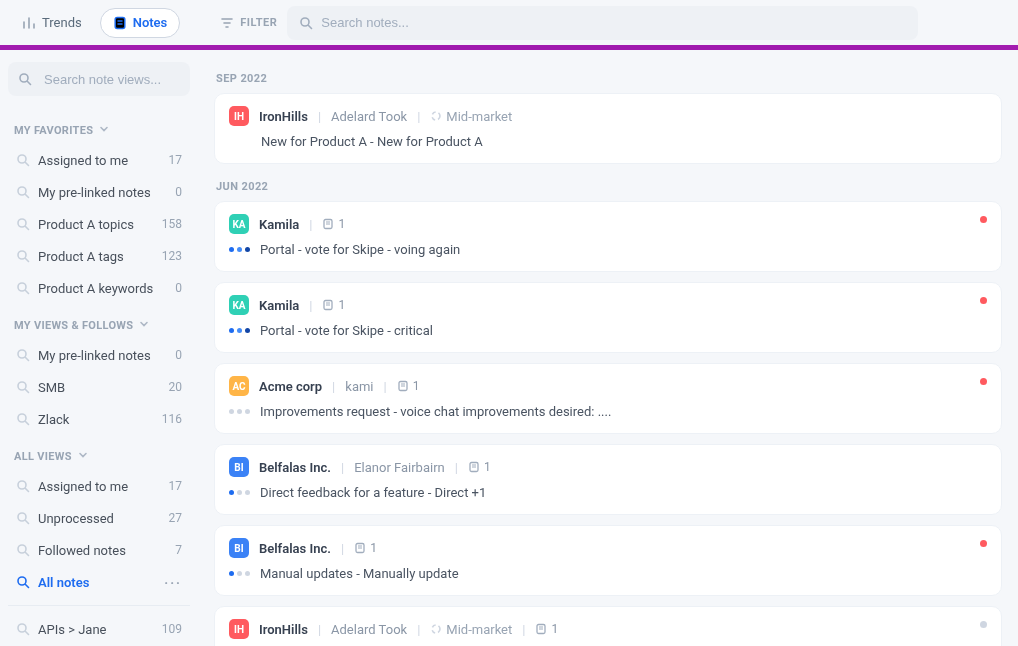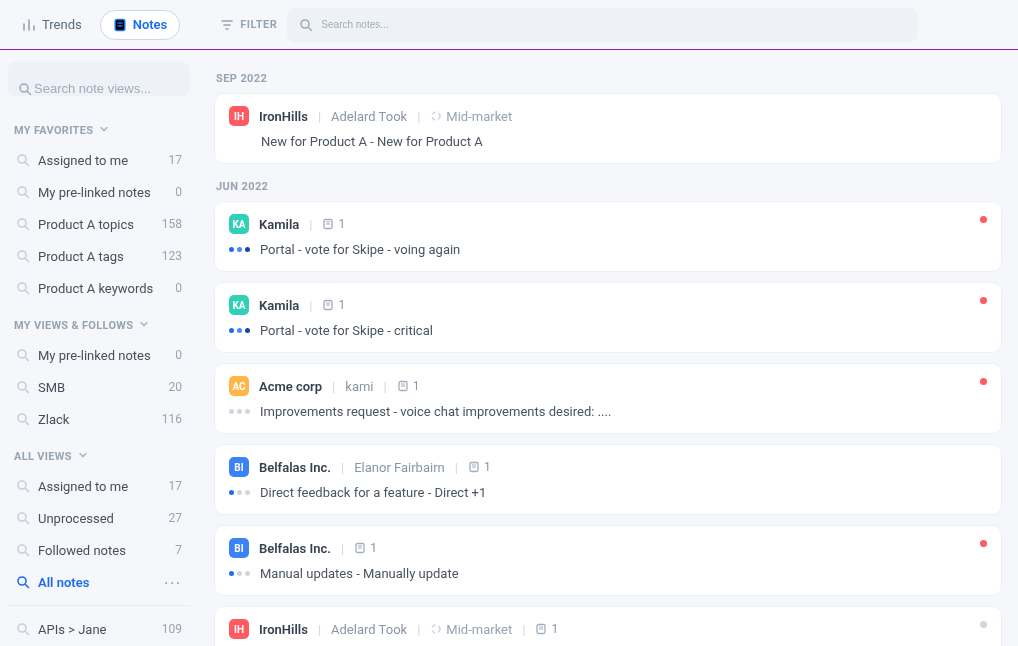--- a/index.html
+++ b/index.html
@@ -14,21 +14,21 @@
   }
   .app { display: flex; flex-direction: column; height: 100%; }
 
   
   .topbar {
     height: 50px;
     display: flex;
     align-items: center;
     padding: 0 10px;
     gap: 10px;
-    border-bottom: 1px solid #a21caf;
+    border-bottom: 5px solid #a21caf;
     background: #f5f7fa;
   }
   .tabsgroup { display: flex; align-items: center; gap: 6px; }
   .tab {
     display: flex; align-items: center; gap: 6px;
     height: 30px; padding: 0 12px;
     border-radius: 15px;
     color: #5a6b7b;
     cursor: pointer;
   }
@@ -51,39 +51,39 @@
     border-radius: 8px;
     height: 34px;
     display: flex; align-items: center;
     padding: 0 12px;
     gap: 8px;
     color: #a1adbd;
     margin-right: 90px;
   }
   .search-main input {
     border: none; background: transparent; outline: none;
-    flex: 1; font-size: 10px; color: #8b5cf6;
+    flex: 1; font-size: 13px; color: #8b5cf6;
   }
   .search-main input::placeholder { color: #a1adbd; }
 
   
   .body { flex: 1; display: flex; overflow: hidden; }
   .sidebar {
     width: 198px;
     border-right: 0 solid #e7ecf2;
     padding: 12px 8px 0 8px;
     display: flex; flex-direction: column;
     gap: 4px;
   }
   .side-search {
     background: #eef1f5;
     border-radius: 8px;
     height: 34px;
-    display: flex; align-items: flex-end;
-    padding: 0 10px; gap: 2px;
+    display: flex; align-items: center;
+    padding: 0 10px; gap: 12px;
     color: #a1adbd;
     margin-bottom: 12px;
   }
   .side-search input {
     border: none; background: transparent; outline: none;
     flex: 1; font-size: 13px; color: #333;
   }
   .side-search input::placeholder { color: #a1adbd; }
 
   .side-section { margin-top: 8px; }

